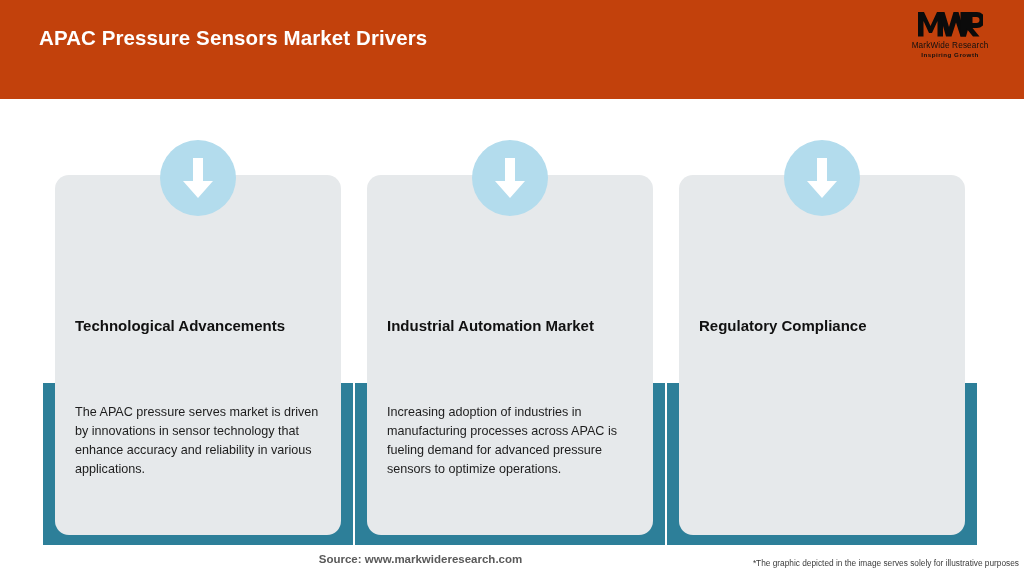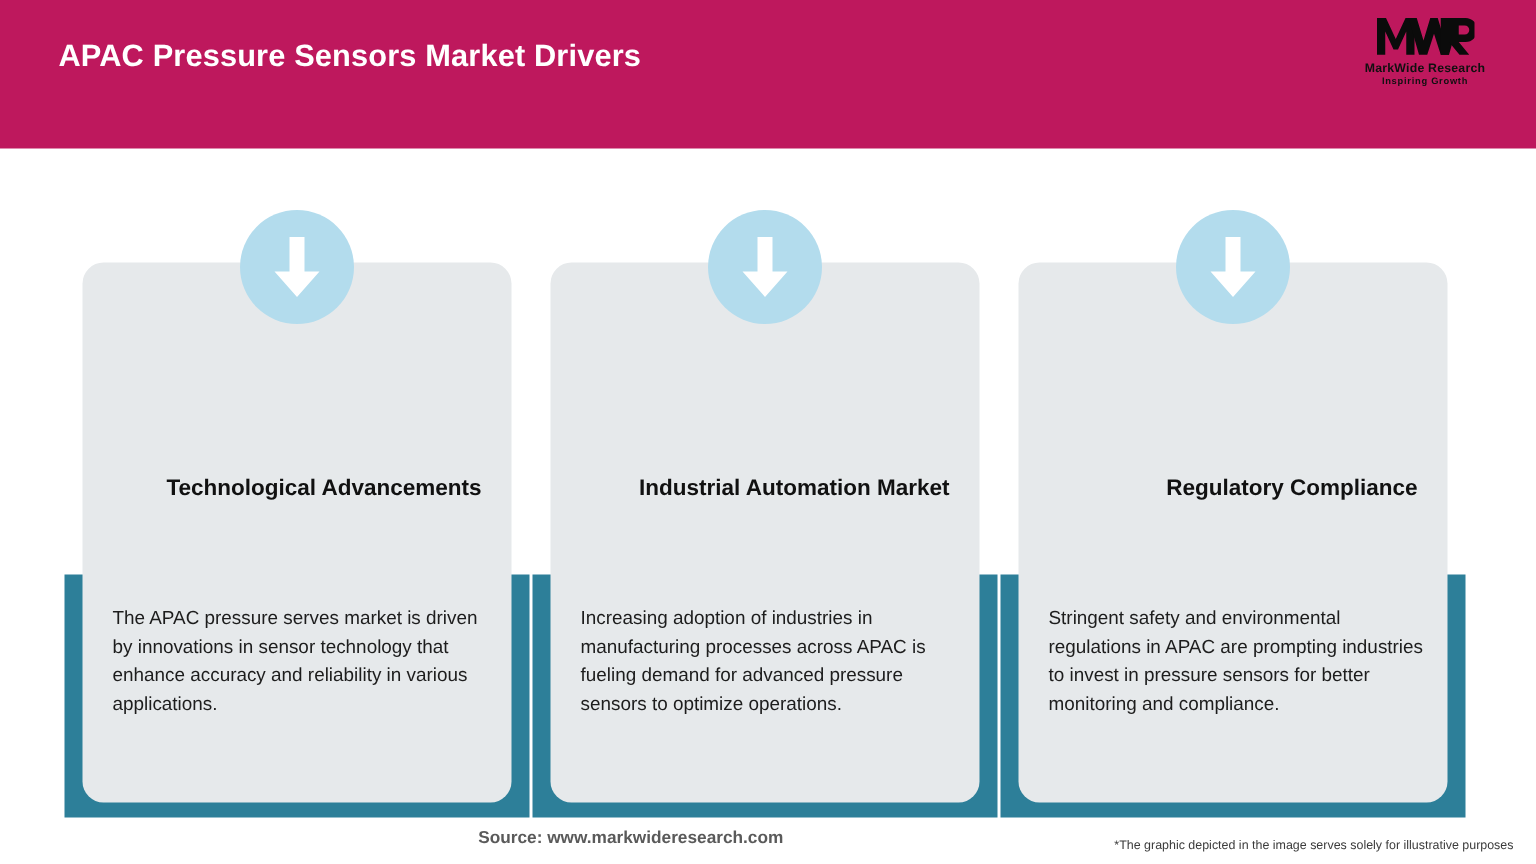--- a/index.html
+++ b/index.html
@@ -15,21 +15,21 @@
     position: relative;
   }
 
   
   .header {
     position: absolute;
     left: 0;
     top: 0;
     width: 1024px;
     height: 99px;
-    background: #be185d;
+    background: #c2410c;
     box-sizing: border-box;
   }
   .header-title {
     position: absolute;
     left: 39px;
     top: 26px;
     font-size: 20.5px;
     font-weight: bold;
     color: #ffffff;
     letter-spacing: 0.1px;
@@ -47,21 +47,21 @@
   }
   .logo-mark {
     display: block;
     height: 31px;
     line-height: 31px;
   }
   .logo-mark svg { display: block; margin: 0 auto; }
   .logo-name {
     display: block;
     font-size: 8.2px;
-    font-weight: bold;
+    font-weight: normal;
     color: #101010;
     letter-spacing: 0.15px;
     margin-top: 1px;
     white-space: nowrap;
   }
   .logo-tag {
     display: block;
     font-size: 6.2px;
     font-weight: bold;
     color: #101010;
@@ -124,21 +124,21 @@
     justify-content: center;
     z-index: 3;
   }
   .icon-circle svg { display: block; }
 
   .card-title {
     position: absolute;
     left: 20px;
     top: 140px;
     width: 246px;
-    text-align: right;
+    text-align: left;
     font-size: 15px;
     font-weight: bold;
     color: #111111;
     line-height: 1.42;
   }
   .card-body {
     position: absolute;
     left: 20px;
     top: 228px;
     width: 254px;
@@ -154,21 +154,21 @@
     left: 0;
     top: 553px;
     width: 841px;
     text-align: center;
     font-size: 11.5px;
     font-weight: bold;
     color: #5a5a5a;
   }
   .footer-note {
     position: absolute;
-    right: 15px;
+    right: 5px;
     top: 558px;
     font-size: 8.3px;
     color: #3b3b3b;
     white-space: nowrap;
   }
 </style>
 </head>
 <body>
 
 <div class="header">
@@ -218,21 +218,20 @@
       <svg width="34" height="44" viewBox="0 0 34 44" aria-hidden="true">
         <polygon fill="#ffffff" points="12,2 22,2 22,25 32,25 17,42 2,25 12,25"></polygon>
       </svg>
     </div>
   </div>
 
   <div class="card-wrap c2">
     <div class="frame"></div>
     <div class="card">
       <div class="card-title">Regulatory Compliance</div>
-      <div class="card-body">Stringent safety and environmental regulations in APAC are prompting industries to invest in pressure sensors for better monitoring and compliance.</div>
     </div>
     <div class="icon-circle">
       <svg width="34" height="44" viewBox="0 0 34 44" aria-hidden="true">
         <polygon fill="#ffffff" points="12,2 22,2 22,25 32,25 17,42 2,25 12,25"></polygon>
       </svg>
     </div>
   </div>
 
 </div>
 

